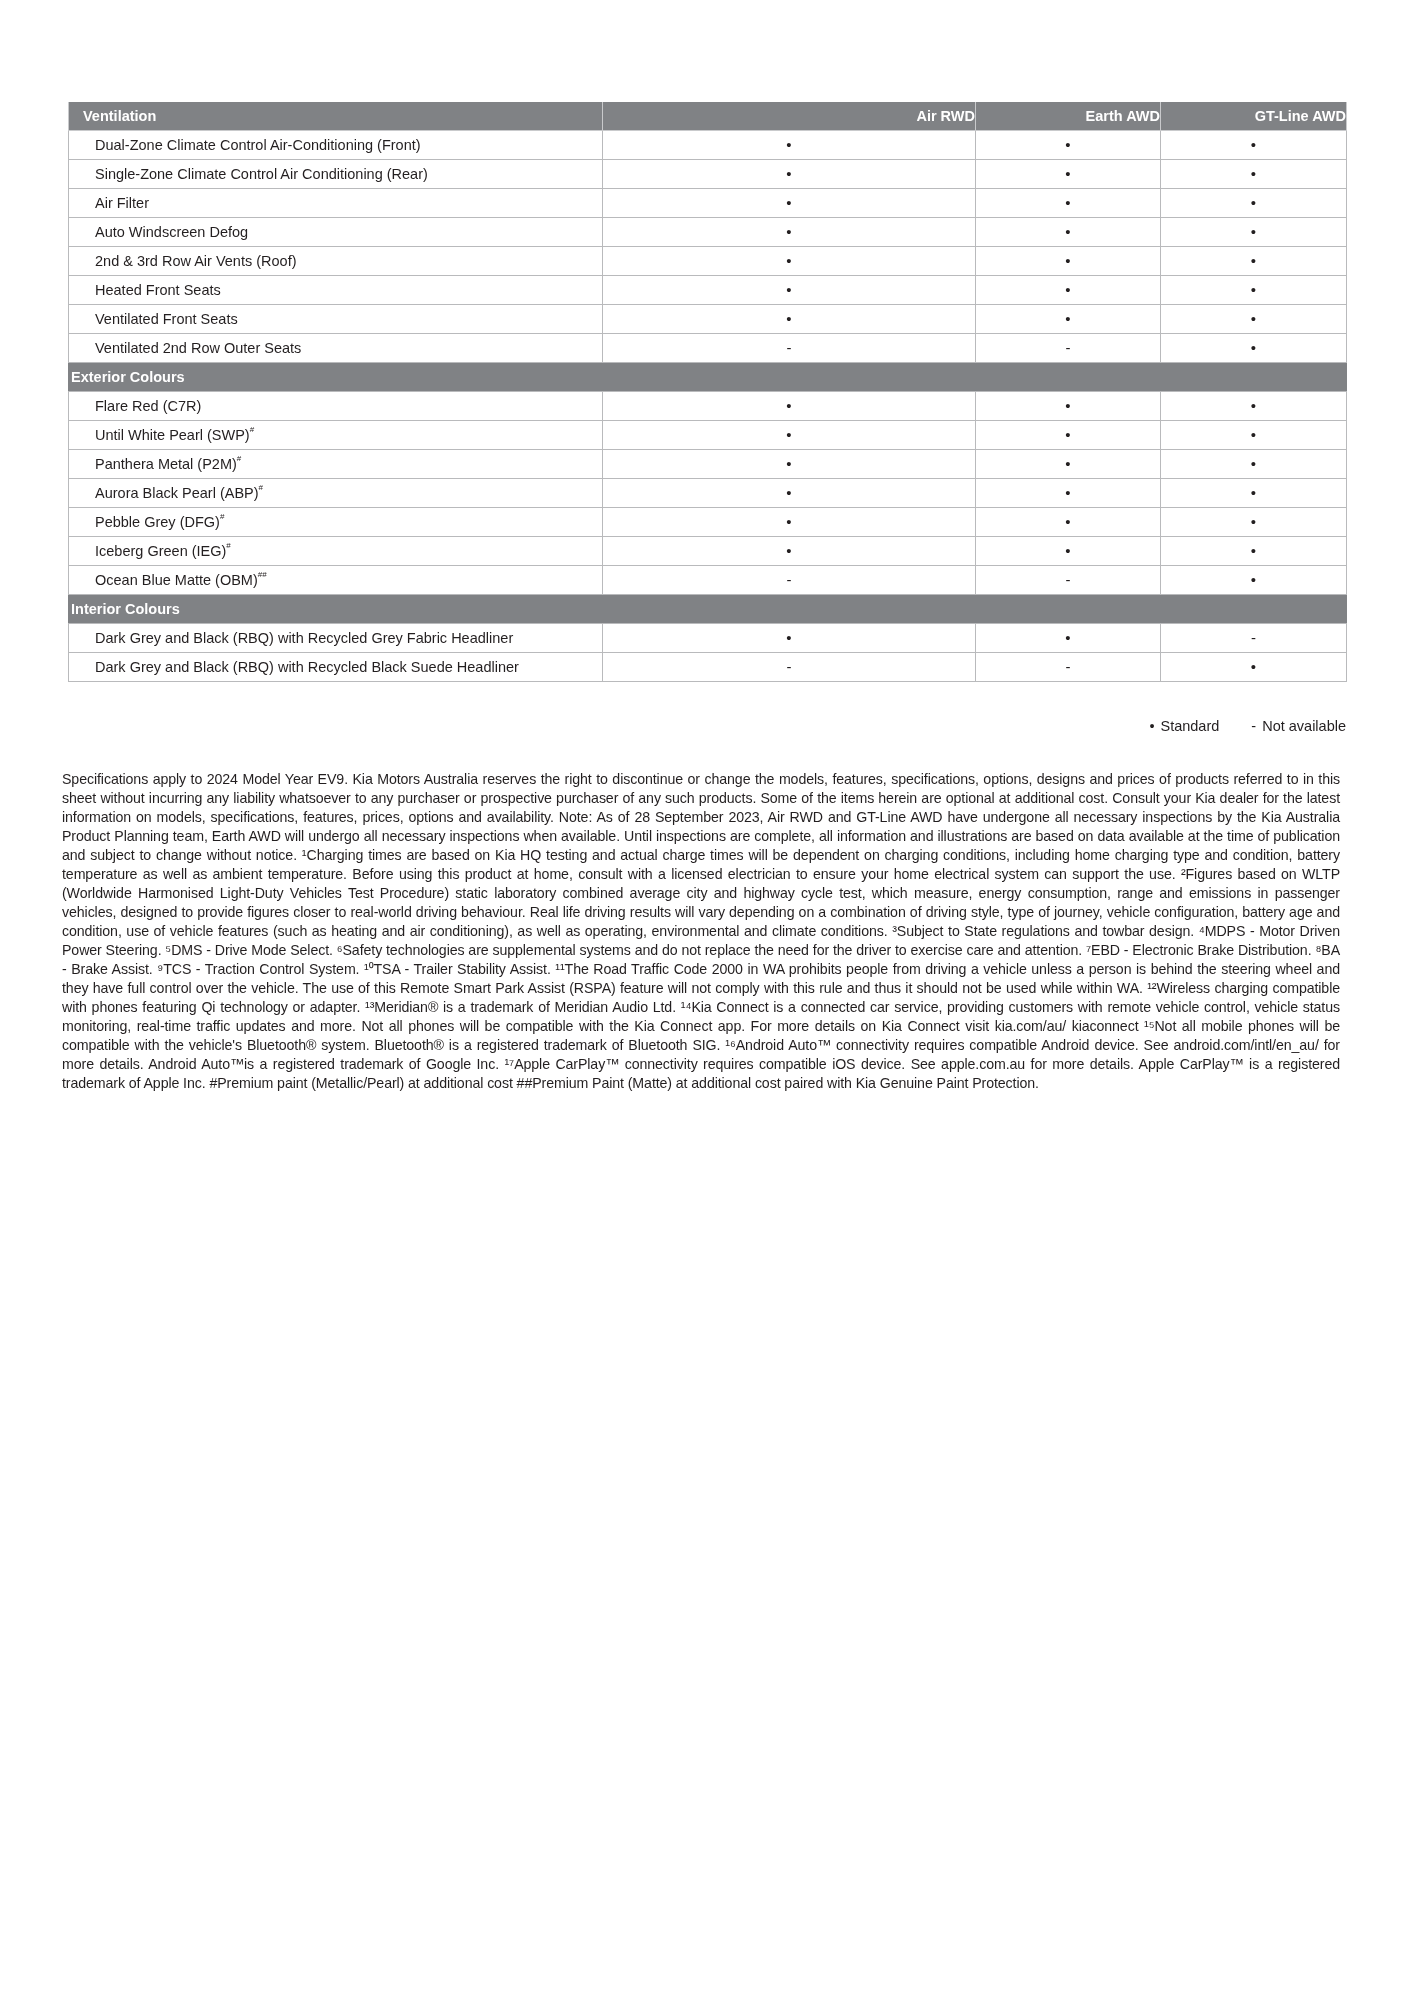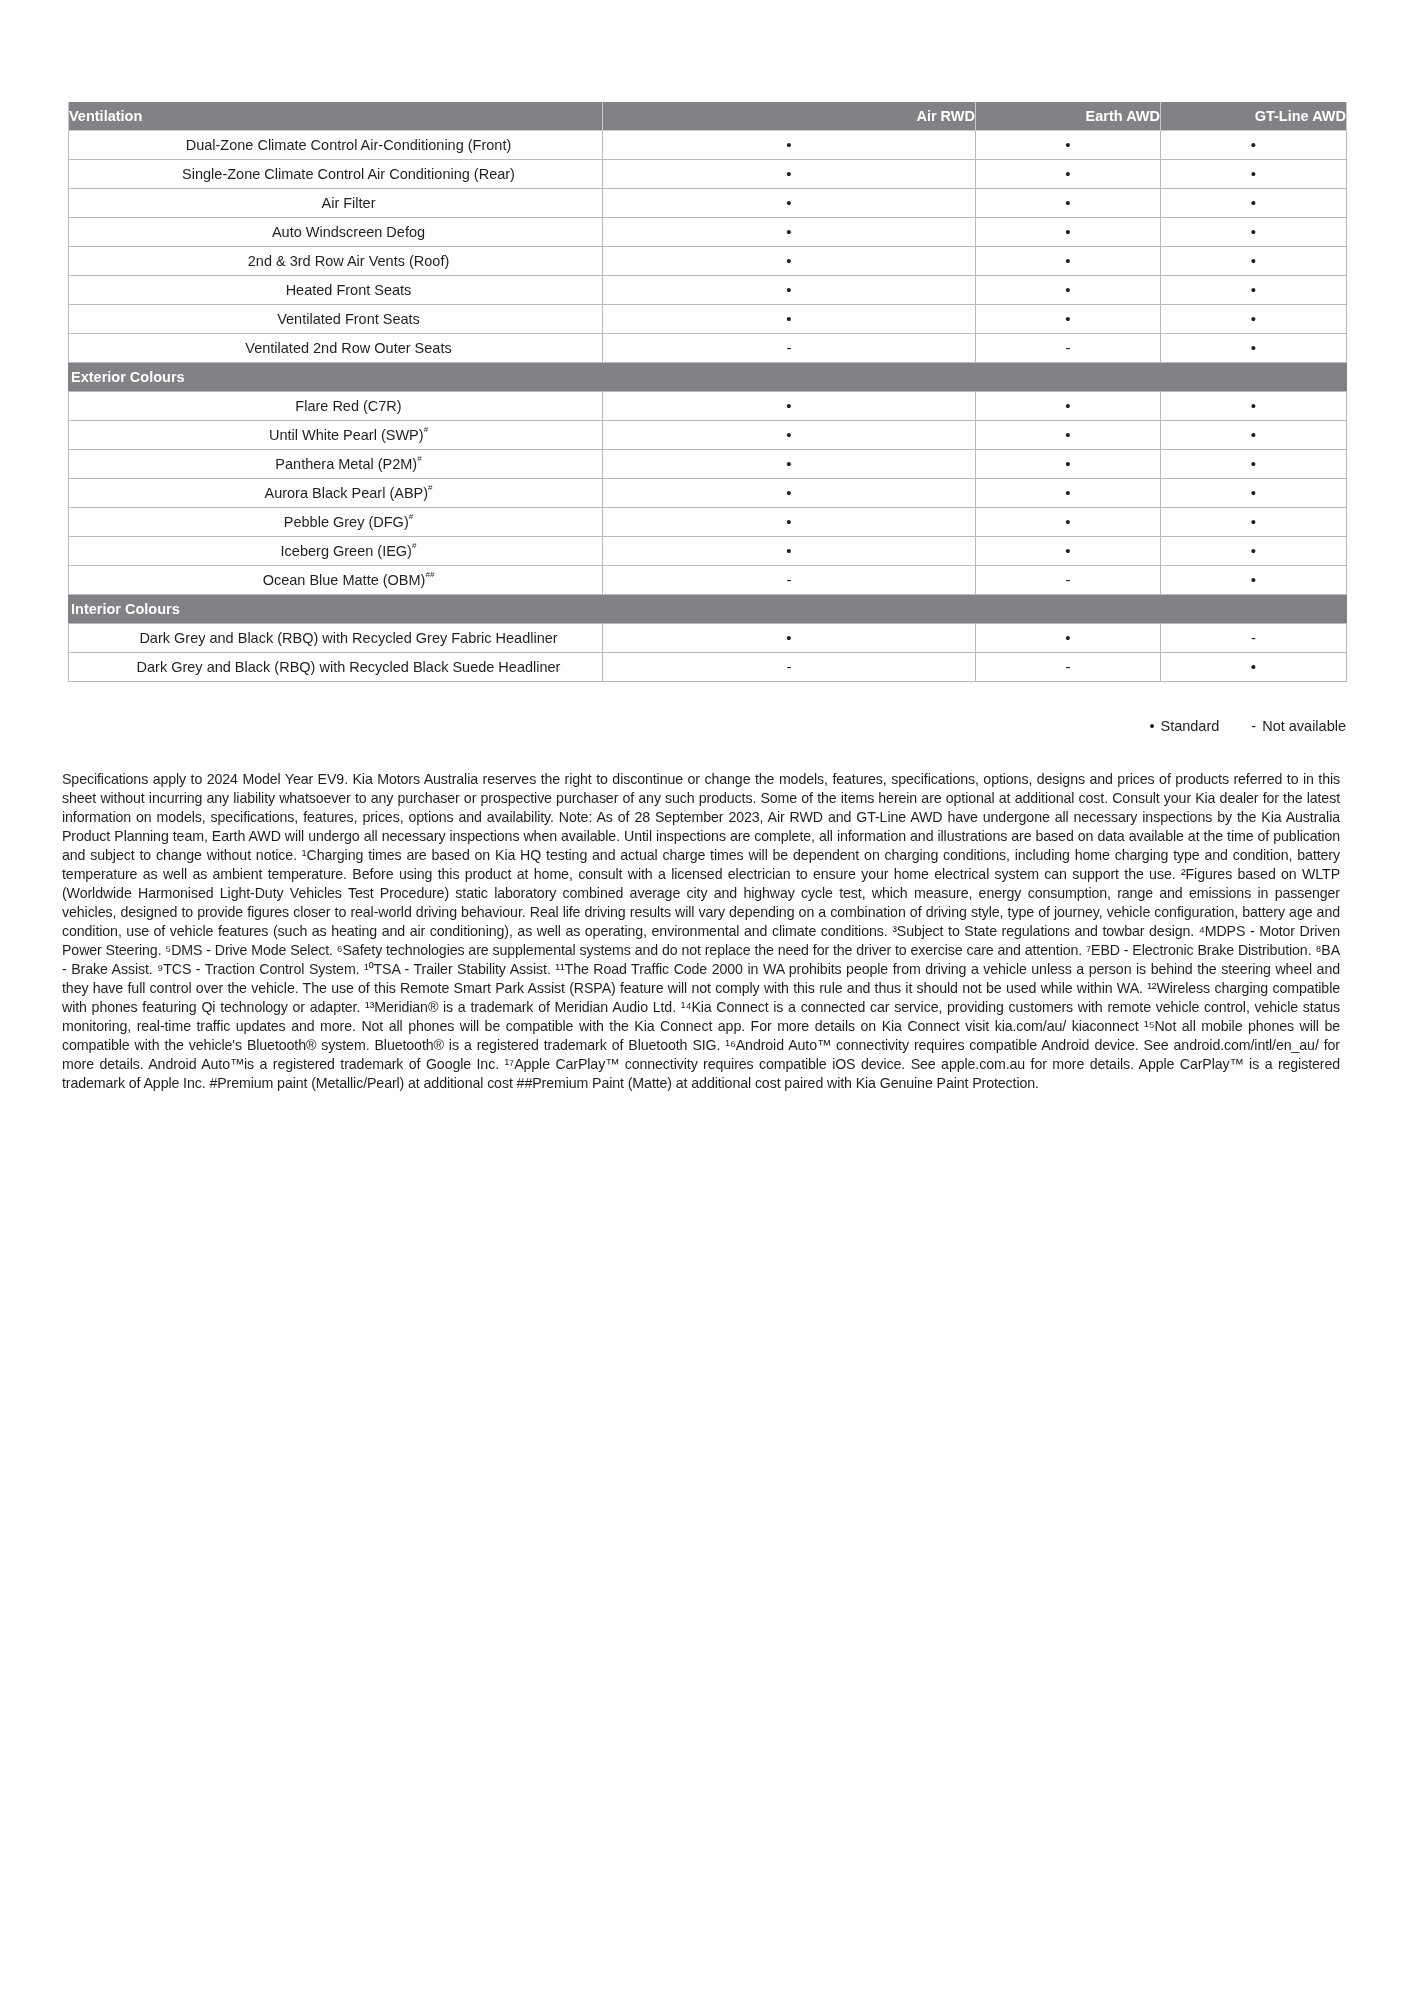--- a/index.html
+++ b/index.html
@@ -4,23 +4,23 @@
 <style>
   html, body { margin: 0; padding: 0; background: #ffffff; }
   body { width: 1414px; height: 2000px; position: relative; font-family: "Liberation Sans", sans-serif; color: #231f20; overflow: hidden; }
   .spec-table { position: absolute; left: 68px; top: 102px; width: 1278px; border-collapse: collapse; table-layout: fixed; }
   .spec-table col.c1 { width: 534px; }
   .spec-table col.c2 { width: 373px; }
   .spec-table col.c3 { width: 185px; }
   .spec-table col.c4 { width: 186px; }
   .spec-table td, .spec-table th { height: 28px; padding: 0; border: 1px solid #b9babc; font-size: 14.5px; line-height: 28px; }
   .spec-table th { background: #808285; color: #ffffff; font-weight: bold; text-align: right; border-color: #c9cacc; border-top: none; }
-  .spec-table th.first { text-align: left; }
+  .spec-table th.first { text-align: left; padding-left: 14px; }
   .section-row td { background: #808285; color: #ffffff; font-weight: bold; padding-left: 2px; border-left: 1px solid #808285; border-right: 1px solid #808285; }
-  .spec-table td.label { padding-left: 26px; text-align: center; white-space: nowrap; }
+  .spec-table td.label { padding-left: 26px; text-align: left; white-space: nowrap; }
   .spec-table td.val { text-align: center; font-size: 15px; }
   .spec-table sup { font-size: 8px; vertical-align: top; line-height: 18px; }
   .legend { position: absolute; top: 718px; right: 68px; font-size: 14.5px; display: flex; gap: 32px; }
   .legend span.item { display: inline-flex; gap: 6px; }
   .disclaimer { position: absolute; left: 62px; top: 770px; width: 1278px; font-size: 14.2px; line-height: 19px; text-align: justify; text-align-last: left; margin: 0; letter-spacing: -0.1px; }
 </style>
 </head>
 <body>
 
 <table class="spec-table">

